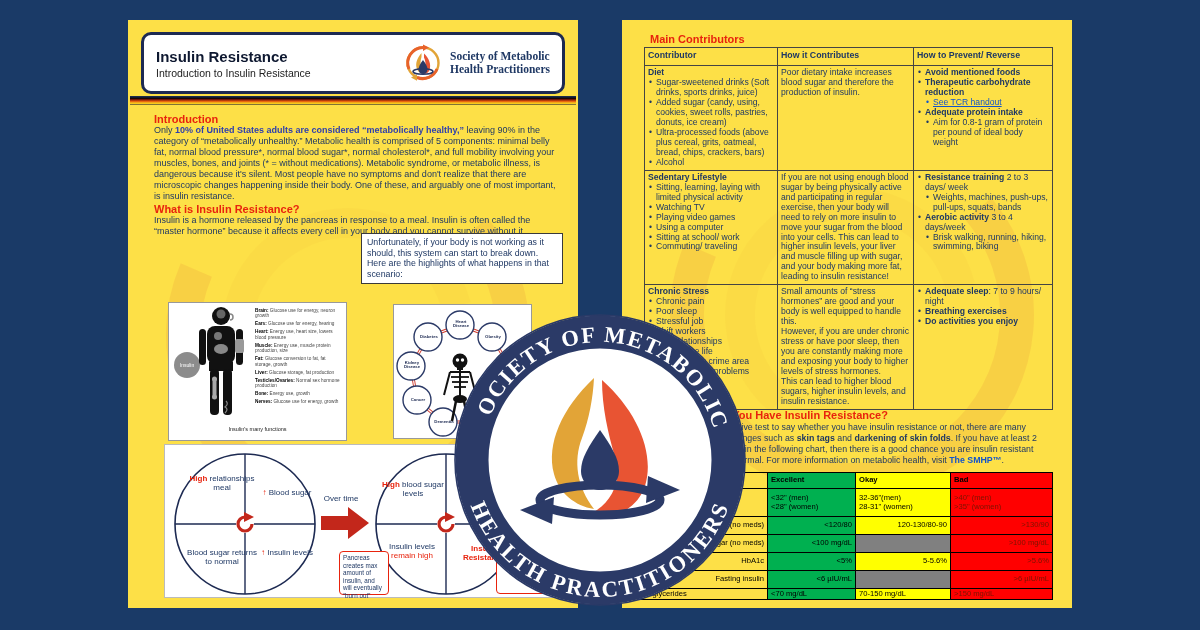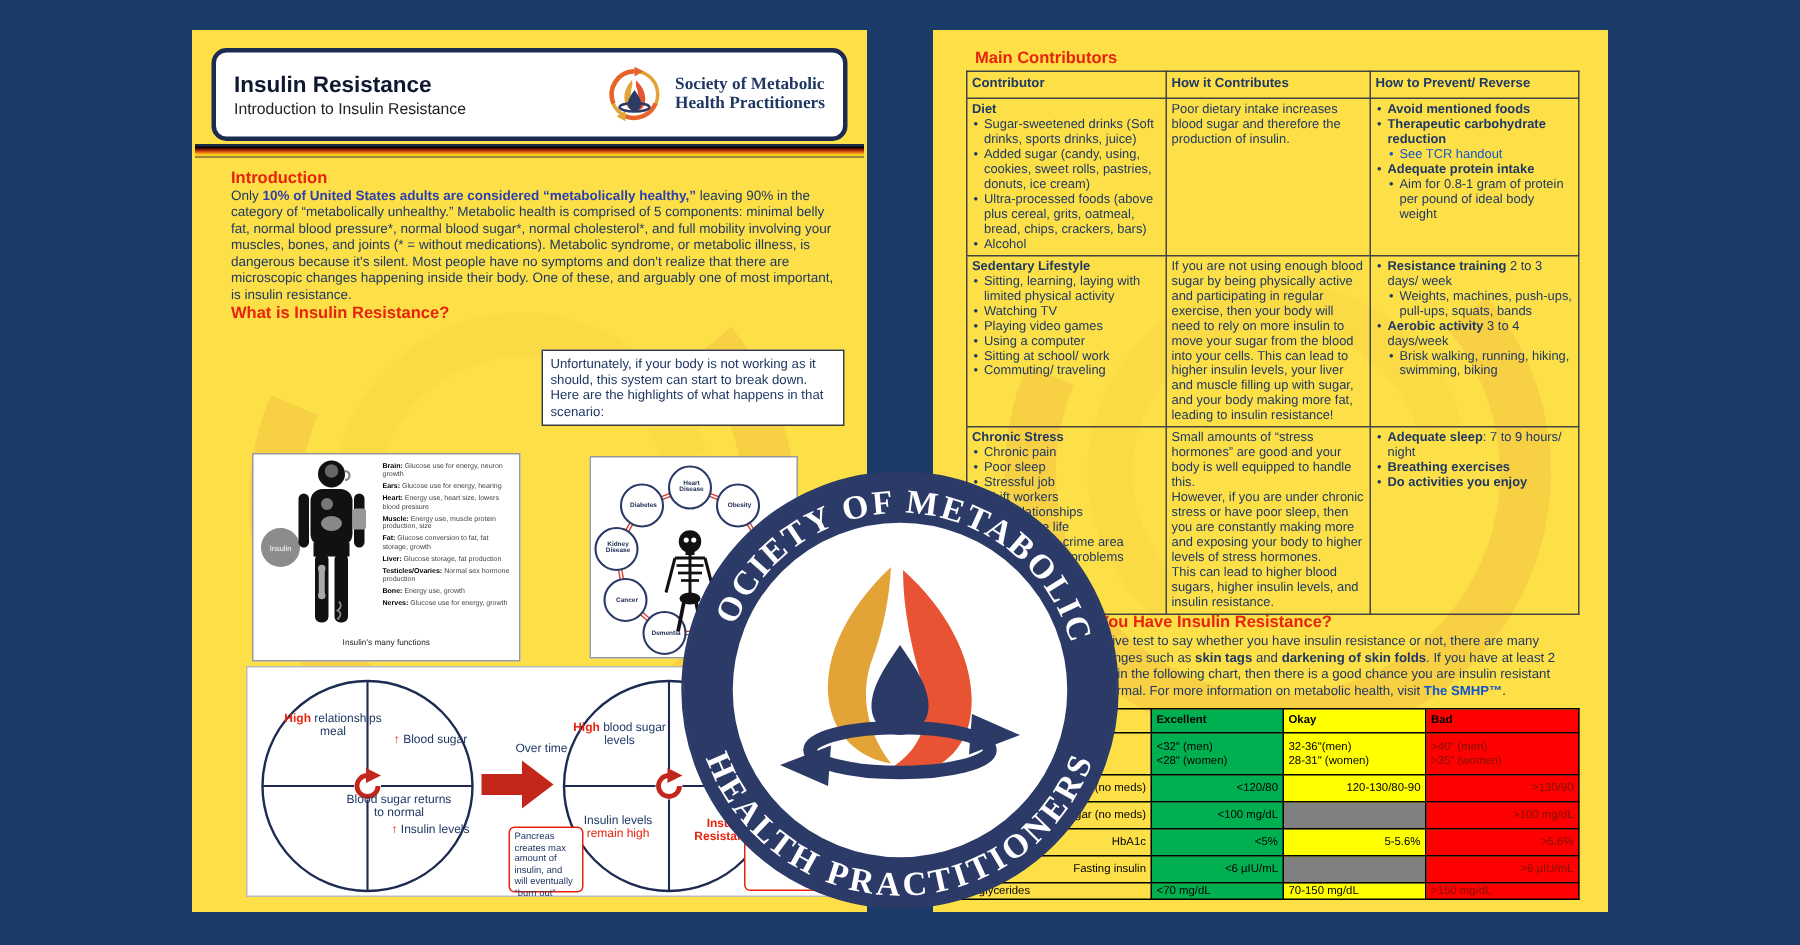--- a/index.html
+++ b/index.html
@@ -42,21 +42,21 @@
   
   .mc-head{position:absolute;left:28px;top:13px;}
   .mc{position:absolute;left:22px;top:27px;border-collapse:collapse;table-layout:fixed;width:408px;font-size:8.6px;line-height:1.16;color:#1F3864;}
   .mc th,.mc td{border:1px solid #444;vertical-align:top;padding:2px 3px;text-align:left;font-weight:normal;}
   .mc th{font-weight:bold;font-size:8.8px;height:13px;}
   .ct{font-weight:bold;}
   .bullet{position:relative;padding-left:8px;}
   .bullet::before{content:"•";position:absolute;left:1px;}
   .sub{padding-left:16px;}
   .sub::before{left:9px;}
-  .link{color:#1155CC;}
+  .link{color:#1155CC;text-decoration:underline;}
   .know-h{position:absolute;left:28px;top:389px;}
   .know-p{position:absolute;left:28px;top:402px;width:392px;font-size:8.8px;line-height:1.25;color:#1F3864;}
   .know-p b{font-weight:bold;}
   .smhp{color:#1155CC;font-weight:bold;}
 
   .as{position:absolute;left:18px;top:452px;border-collapse:collapse;table-layout:fixed;width:412px;font-size:7.6px;line-height:1.12;color:#000;}
   .as th,.as td{border:1px solid #000;padding:1.5px 3px;text-align:left;vertical-align:middle;white-space:pre-line;}
   .as th{font-weight:bold;height:12px;}
   .ex{background:#00B050;}
   .ok{background:#FFFF00;}
@@ -101,20 +101,21 @@
         <div>Health Practitioners</div>
       </div>
     </div>
   </div>
   <div class="stripe"></div>
 
   <div class="abs red-h" style="left:26px;top:93px;">Introduction</div>
   <div class="abs body-txt" style="left:26px;top:105px;width:404px;"><span>Only </span><span class="blue-b">10% of United States adults are considered “metabolically healthy,”</span><span> leaving 90% in the category of “metabolically unhealthy.” Metabolic health is comprised of 5 components: minimal belly fat, normal blood pressure*, normal blood sugar*, normal cholesterol*, and full mobility involving your muscles, bones, and joints (* = without medications). Metabolic syndrome, or metabolic illness, is dangerous because it's silent. Most people have no symptoms and don't realize that there are microscopic changes happening inside their body. One of these, and arguably one of most important, is insulin resistance.</span></div>
 
   <div class="abs red-h" style="left:26px;top:183px;">What is Insulin Resistance?</div>
+  <div class="abs body-txt" style="left:26px;top:195px;width:404px;">Insulin is a hormone released by the pancreas in response to a meal. Insulin is often called the “master hormone” because it affects every cell in your body and you cannot survive without it.</div>
 
   <div class="tbox" style="left:233px;top:213px;width:190px;height:43px;">Unfortunately, if your body is not working as it should, this system can start to break down. Here are the highlights of what happens in that scenario:</div>
 
   <div class="fnbox">
     <svg width="177" height="120" viewBox="0 0 177 120">
       <circle cx="18" cy="62" r="13" fill="#8c8c8c"></circle>
       <text x="18" y="64" font-size="5" fill="#fff" text-anchor="middle">Insulin</text>
       <circle cx="52" cy="13" r="9" fill="#111"></circle>
       <circle cx="52" cy="11" r="4.5" fill="#666"></circle>
       <path d="M61,11 a3,3 0 0 1 0,6" fill="none" stroke="#888" stroke-width="1.5"></path>
@@ -224,23 +225,23 @@
       </g>
       <g transform="translate(281,79)">
         <circle r="9" fill="#fff"></circle>
         <path d="M 7,0 A 7,7 0 1 1 0,-7" fill="none" stroke="#C3271B" stroke-width="3.2"></path>
         <polygon points="-1,-12 9,-7 -1,-2" fill="#C3271B"></polygon>
       </g>
       <polygon points="156,71 183,71 183,62 204,78 183,94 183,85 156,85" fill="#C3271B"></polygon>
     </svg>
     <div class="fl" style="left:22px;top:30px;width:70px;"><span class="red-bt">High</span><span> relationships meal</span></div>
     <div class="fl" style="left:90px;top:44px;width:64px;"><span class="red-t">↑</span><span> Blood sugar</span></div>
-    <div class="fl" style="left:20px;top:84px;width:74px;margin-left:44px;">Blood sugar returns to normal</div>
+    <div class="fl" style="left:20px;top:104px;width:74px;">Blood sugar returns to normal</div>
     <div class="fl" style="left:90px;top:104px;width:64px;"><span class="red-t">↑</span><span> Insulin levels</span></div>
-    <div class="fl" style="left:146px;top:50px;width:60px;padding-left:20px;">Over time</div>
+    <div class="fl" style="left:146px;top:50px;width:60px;">Over time</div>
     <div class="rnote" style="left:174px;top:106px;width:42px;height:38px;">Pancreas creates max amount of insulin, and will eventually “burn out”</div>
     <div class="fl" style="left:216px;top:36px;width:64px;"><span class="red-bt">High</span><span> blood sugar levels</span></div>
     <div class="fl" style="left:290px;top:36px;width:58px;"><span class="red-bt">High</span><span> insulin levels</span></div>
     <div class="fl" style="left:214px;top:98px;width:66px;"><span>Insulin levels </span><span class="red-t">remain high</span></div>
     <div class="fl red-bt" style="left:290px;top:100px;width:58px;">Insulin Resistance</div>
     <div class="rnote" style="left:294px;top:-3px;width:34px;height:12px;overflow:hidden;">Pancreas</div>
     <div class="rnote" style="left:331px;top:101px;width:48px;height:42px;text-align:right;">Cells stop responding to insulin</div>
   </div>
 </div>
 

